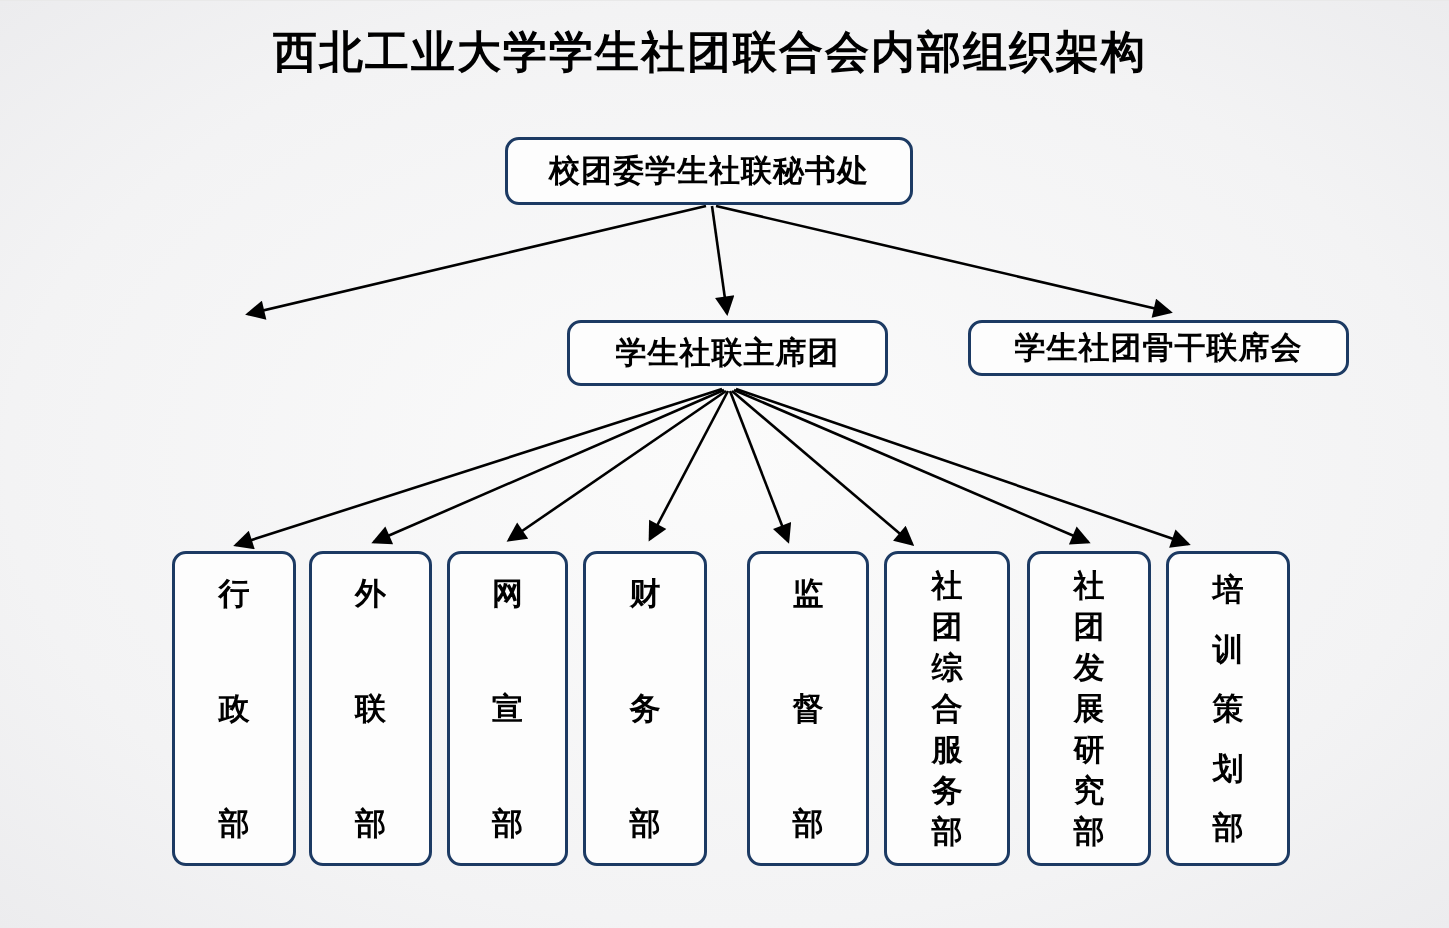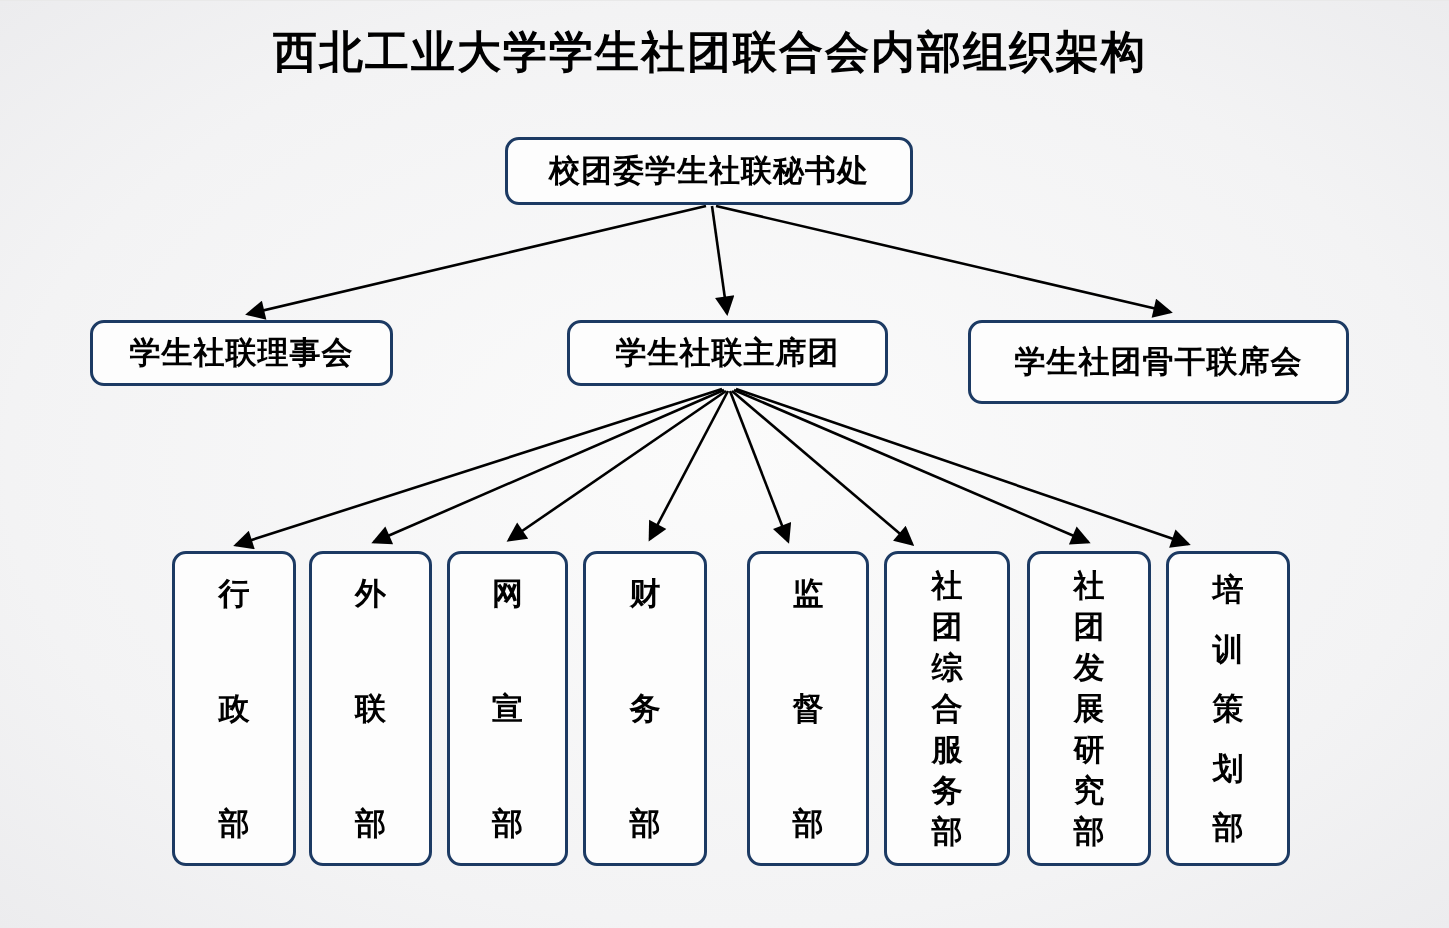--- a/index.html
+++ b/index.html
@@ -35,21 +35,21 @@
     display: flex;
     align-items: center;
     justify-content: center;
     font-weight: bold;
     color: #000;
   }
   .hnode { font-size: 31px; letter-spacing: 1px; }
   .root-node   { left: 505px; top: 136px; width: 408px; height: 68px; }
   .council     { left:  90px; top: 319px; width: 303px; height: 66px; }
   .presidium   { left: 567px; top: 319px; width: 321px; height: 66px; align-items: center; }
-  .joint       { left: 968px; top: 319px; width: 381px; height: 84px; }
+  .joint       { left: 968px; top: 319px; width: 381px; height: 56px; }
   .dept {
     top: 550px;
     height: 315px;
     flex-direction: column;
     justify-content: space-between;
     padding: 24px 0;
     font-size: 31px;
   }
   .dept span { display: block; line-height: 1; }
   .dept-0 { left: 172px;  width: 124px; }
@@ -108,23 +108,20 @@
     <line x1="730" y1="390" x2="788" y2="540" stroke="#000" stroke-width="2.6" marker-end="url(#arrow)"></line>
     <line x1="732" y1="390" x2="912" y2="543" stroke="#000" stroke-width="2.6" marker-end="url(#arrow)"></line>
     <line x1="734" y1="389" x2="1088" y2="541" stroke="#000" stroke-width="2.6" marker-end="url(#arrow)"></line>
     <line x1="736" y1="388" x2="1188" y2="543" stroke="#000" stroke-width="2.6" marker-end="url(#arrow)"></line>
   </svg>
 
   <div class="node hnode root-node">
     <span>校团委学生社联秘书处</span>
   </div>
 
-  <div class="node hnode council">
-    <span>学生社联理事会</span>
-  </div>
   <div class="node hnode presidium">
     <span>学生社联主席团</span>
   </div>
   <div class="node hnode joint">
     <span>学生社团骨干联席会</span>
   </div>
 
   <div class="node dept dept-0">
       <span>行</span>
       <span>政</span>

